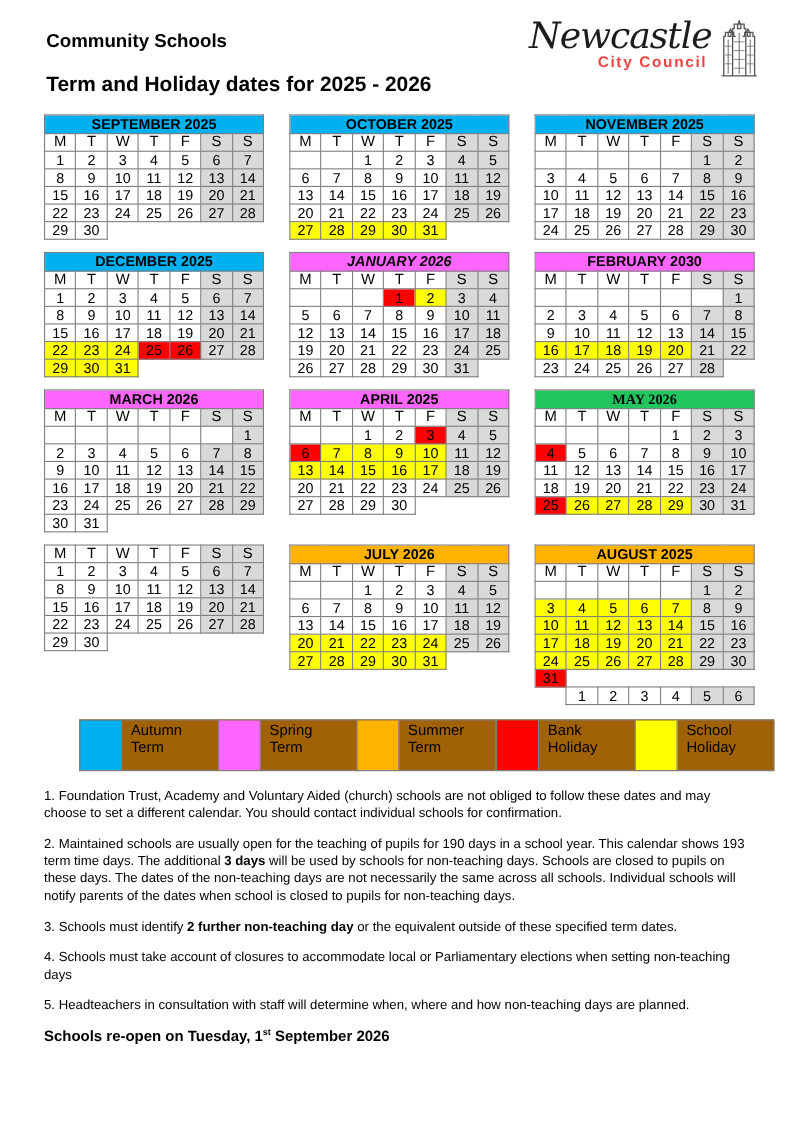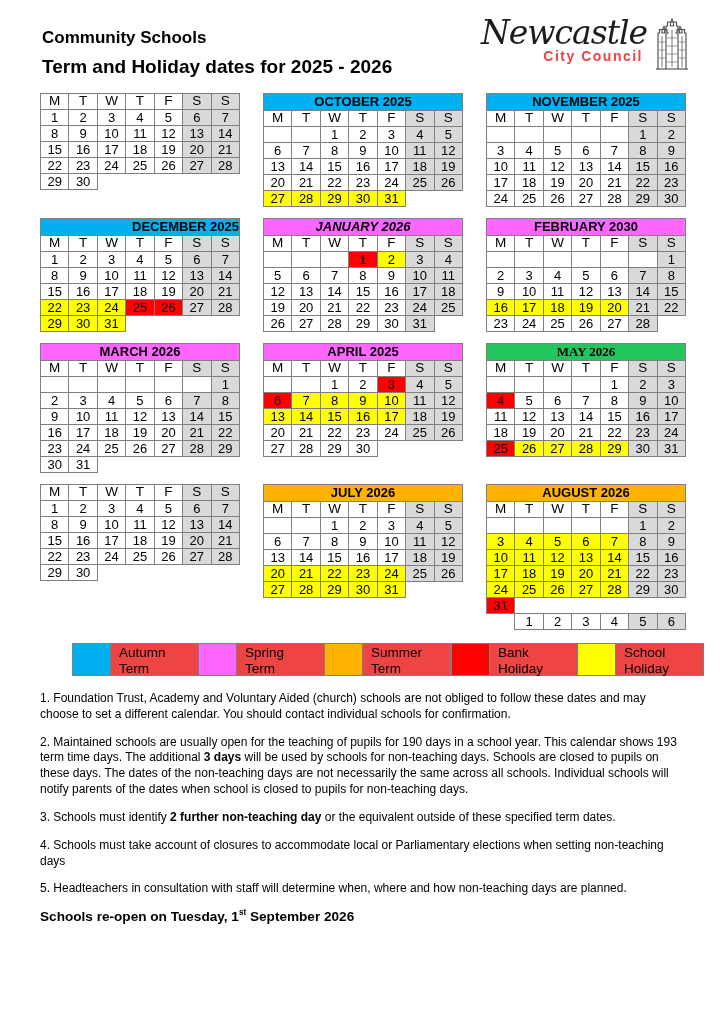--- a/index.html
+++ b/index.html
@@ -3,39 +3,39 @@
 <meta charset="utf-8">
 <style>
   html,body{margin:0;padding:0;background:#fff;}
   .page{
     width:724px;height:1024px;box-sizing:border-box;
     padding:20px 38px 0 40px;position:relative;overflow:hidden;
     font-family:"Liberation Sans","DejaVu Sans",sans-serif;color:#000;background:#fff;
   }
   
   .doc-title{font-size:17px;font-weight:bold;margin:8px 0 0 2px;}
-  .doc-subtitle{font-size:19px;font-weight:bold;margin:8px 0 0 2px;}
+  .doc-subtitle{font-size:19px;font-weight:bold;margin:19px 0 0 2px;}
   .logo{position:absolute;top:16px;right:30px;display:flex;align-items:flex-start;gap:3px;}
   .logo-txt{text-align:right;}
   .logo-name{font-family:"DejaVu Serif","Liberation Serif",serif;font-style:italic;font-size:33px;line-height:1;color:#1c1c1c;letter-spacing:-1px;display:block;}
   .logo-sub{font-size:14px;font-weight:bold;color:#ef4444;letter-spacing:1.5px;display:block;margin:-1px 4px 0 0;}
   .castle{display:block;margin-top:2px;}
   
   .cal-grid{margin-top:15px;display:grid;grid-template-columns:repeat(3,200px);column-gap:23px;row-gap:11px;align-items:start;}
   table.cal{border-collapse:collapse;width:200px;font-size:13px;table-layout:fixed;}
   .cal td{border:1px solid #7f7f7f;text-align:center;height:15px;padding:0;line-height:1.05;background:#fff;}
   .cal td.mh{font-weight:bold;font-size:13px;height:16px;}
   .cal td.dh{font-size:13.5px;}
   .cal td.we{background:var(--weekend);}
   .cal td.bank{background:var(--bank);}
   .cal td.hol{background:var(--holiday);}
   .cal td.absent{border:none;background:transparent;}
   
   .legend{display:flex;margin:13px 0 0 32px;align-items:stretch;}
-  .legend-item{display:flex;border:1px solid #7f7f7f;height:33px;box-sizing:border-box;background:#ef4444;}
+  .legend-item{display:flex;border:1px solid #7f7f7f;height:47px;box-sizing:border-box;background:#a16207;}
   .legend-item + .legend-item{margin-left:-1px;}
   .legend-swatch{width:37px;border-right:1px solid #7f7f7f;}
   .legend-label{width:79px;padding:1px 0 0 8px;font-size:13.5px;line-height:1.18;}
   .legend-gap{width:31px;}
   
   .notes{margin-top:15px;}
   .notes p{font-size:12px;line-height:1.32;margin:0 0 12px 0;}
   .reopen{font-size:13.6px;font-weight:bold;margin:2px 0 0 0;}
   sup{font-size:60%;vertical-align:super;line-height:0;}
 </style>
@@ -61,20 +61,23 @@
       <path d="M6 51 h32"></path>
     </svg>
   </div>
 
   <h2 class="doc-subtitle">Term and Holiday dates for 2025 - 2026</h2>
 
   <div class="cal-grid" id="cal-grid">
       <table class="cal">
         <tbody>
           <tr>
+            <td class="mh" colspan="7" style="background: rgb(0, 176, 240);">SEPTEMBER 2025</td>
+          </tr>
+          <tr>
             <td class="dh">M</td>
             <td class="dh">T</td>
             <td class="dh">W</td>
             <td class="dh">T</td>
             <td class="dh">F</td>
             <td class="dh we">S</td>
             <td class="dh we">S</td>
           </tr>
           <tr>
             <td>1</td>
@@ -241,21 +244,21 @@
             <td>27</td>
             <td>28</td>
             <td class="we">29</td>
             <td class="we">30</td>
           </tr>
         </tbody>
       </table>
       <table class="cal">
         <tbody>
           <tr>
-            <td class="mh" colspan="7" style="background: rgb(0, 176, 240); text-align: right;">DECEMBER 2025</td>
+            <td class="mh" colspan="7" style="background: rgb(0, 176, 240);">DECEMBER 2025</td>
           </tr>
           <tr>
             <td class="dh">M</td>
             <td class="dh">T</td>
             <td class="dh">W</td>
             <td class="dh">T</td>
             <td class="dh">F</td>
             <td class="dh we">S</td>
             <td class="dh we">S</td>
           </tr>
@@ -735,21 +738,21 @@
             <td class="hol">30</td>
             <td class="hol">31</td>
             <td class="absent"></td>
             <td class="absent"></td>
           </tr>
         </tbody>
       </table>
       <table class="cal">
         <tbody>
           <tr>
-            <td class="mh" colspan="7" style="background: rgb(255, 179, 0);">AUGUST 2026</td>
+            <td class="mh" colspan="7" style="background: rgb(255, 179, 0);">AUGUST 2025</td>
           </tr>
           <tr>
             <td class="dh">M</td>
             <td class="dh">T</td>
             <td class="dh">W</td>
             <td class="dh">T</td>
             <td class="dh">F</td>
             <td class="dh we">S</td>
             <td class="dh we">S</td>
           </tr>

